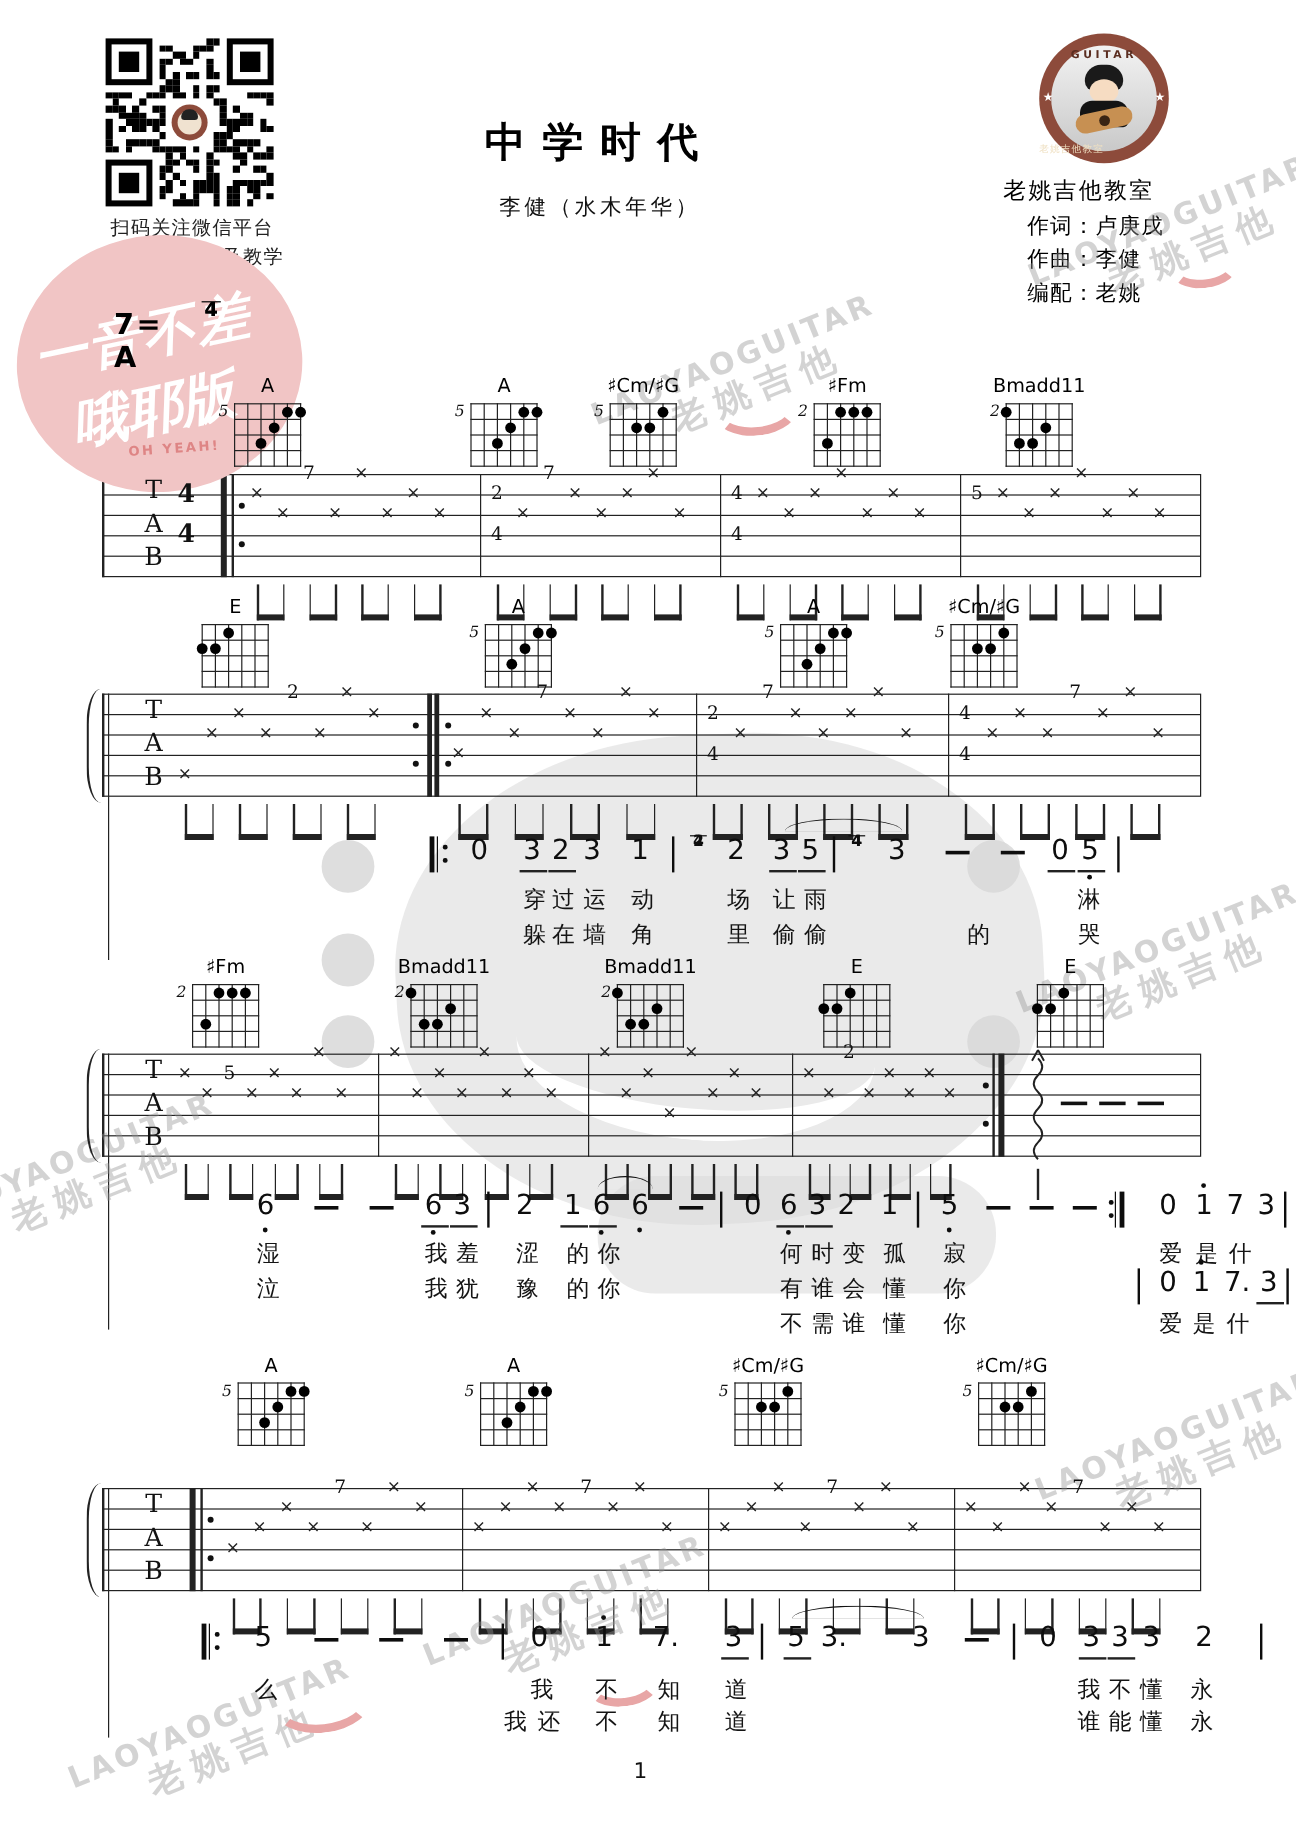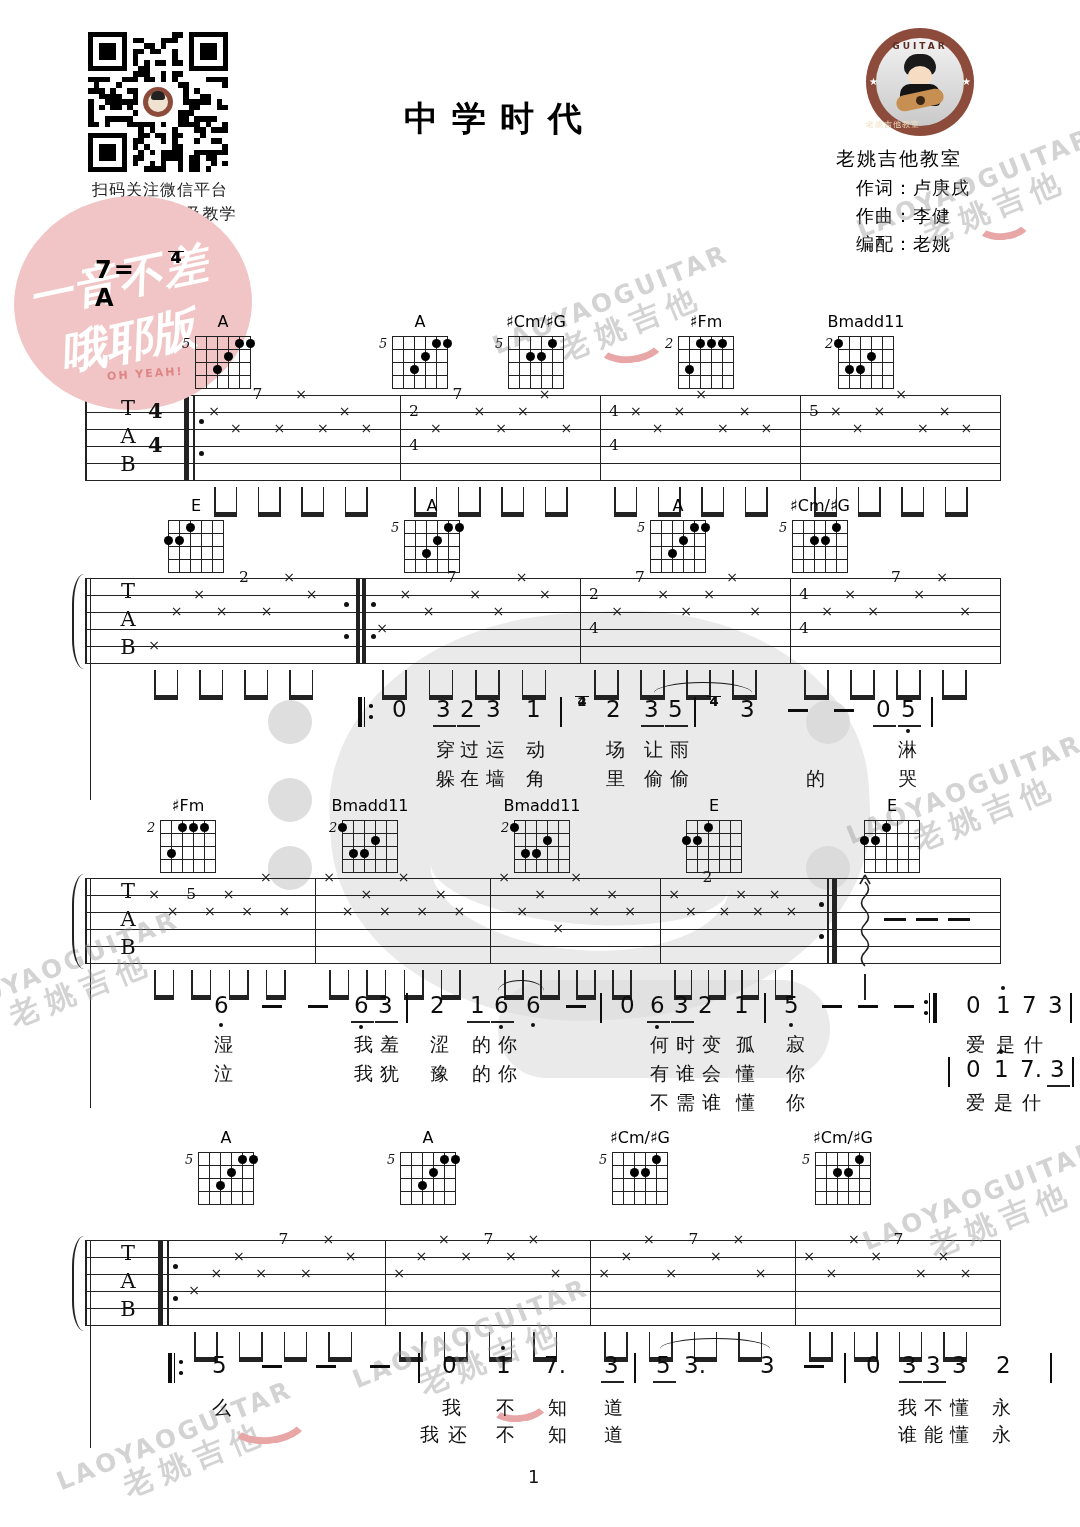--- a/index.html
+++ b/index.html
@@ -259,20 +259,21 @@
       <div class="qrm" style="left: 11.2px; top: 112px; width: 16.8px; height: 16.8px;"></div>
       <div style="left: 52px; top: 52px; width: 36px; height: 36px; background: rgb(255, 255, 255); border-radius: 8px;"></div>
       <div style="left: 55px; top: 55px; width: 30px; height: 30px; background: rgb(141, 75, 59); border-radius: 50%;"></div>
       <div style="left: 60px; top: 60px; width: 20px; height: 20px; background: rgb(240, 226, 208); border-radius: 50%;"></div>
       <div style="left: 63px; top: 59px; width: 14px; height: 9px; background: rgb(34, 34, 34); border-radius: 7px 7px 3px 3px;"></div>
     </div>
   <div class="qr-cap" style="top:180px">扫码关注微信平台</div>
   <div class="qr-cap" style="top:204px">观看示范演奏及教学</div>
 
   <div class="title">中学时代</div>
+  <div class="artist">李健（水木年华）</div>
 
   <div class="logo">
     <div class="logo-inner"></div>
     <div class="logo-top">GUITAR</div>
     <div class="logo-star l">★</div>
     <div class="logo-star r">★</div>
     <div class="logo-hair"></div>
     <div class="logo-face"></div>
     <div class="logo-body"></div>
     <div class="logo-guitar"></div>

